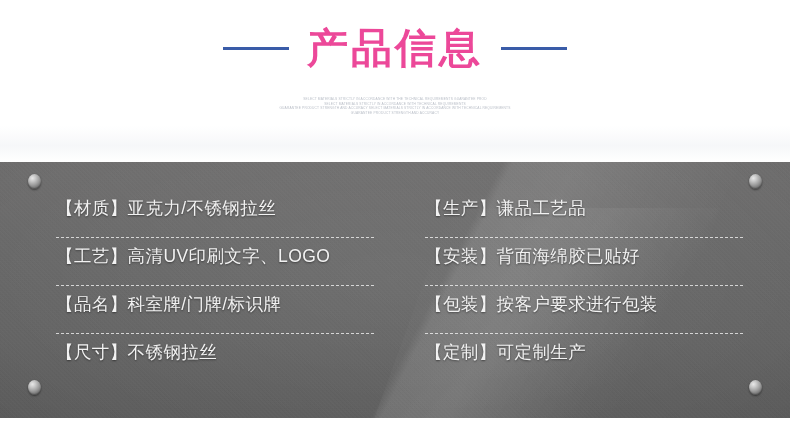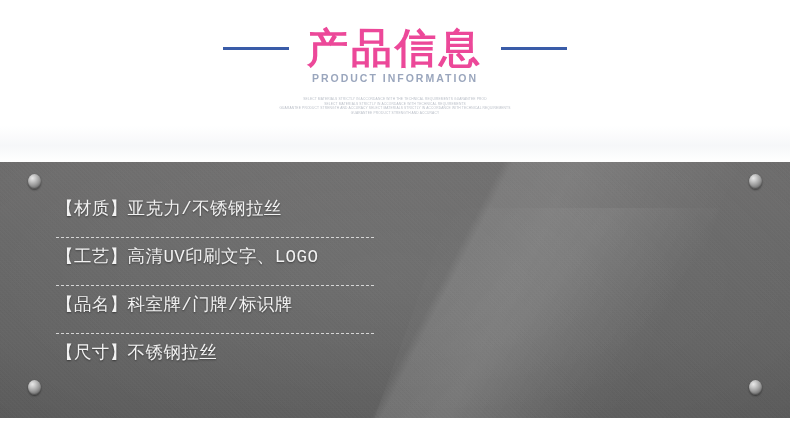--- a/index.html
+++ b/index.html
@@ -196,21 +196,21 @@
 
   .spec-row {
     position: relative;
     height: 48px;
   }
 
   .spec-text {
     position: absolute;
     left: 0;
     top: 6px;
-    font-family: Liberation Mono, monospace;
+    font-family: Liberation Sans, sans-serif;
     font-size: 17.5px;
     color: #f2f2f2;
     letter-spacing: 0.4px;
     white-space: nowrap;
     text-shadow: 0 1px 2px rgba(0,0,0,0.45);
   }
 
   .spec-sep {
     position: absolute;
     left: 0;
@@ -235,21 +235,20 @@
 <div class="page">
 
   <div class="header">
 
     <div class="title-row">
       <span class="rule"></span>
       <span class="main-title">产品信息</span>
       <span class="rule"></span>
     </div>
 
-    <div class="sub-title">PRODUCT INFORMATION</div>
 
     <div class="fineprint">
       <div class="fp-line">SELECT MATERIALS STRICTLY IN ACCORDANCE WITH THE TECHNICAL REQUIREMENTS GUARANTEE PROD</div>
       <div class="fp-line">SELECT MATERIALS STRICTLY IN ACCORDANCE WITH TECHNICAL REQUIREMENTS</div>
       <div class="fp-line">GUARANTEE PRODUCT STRENGTH AND ACCURACY SELECT MATERIALS STRICTLY IN ACCORDANCE WITH TECHNICAL REQUIREMENTS</div>
       <div class="fp-line">GUARANTEE PRODUCT STRENGTH AND ACCURACY</div>
     </div>
 
     <div class="header-fade"></div>
   </div>
@@ -280,17 +279,35 @@
       <div class="spec-row">
         <span class="spec-text">【品名】科室牌/门牌/标识牌</span>
         <span class="spec-sep"></span>
       </div>
       <div class="spec-row last">
         <span class="spec-text">【尺寸】不锈钢拉丝</span>
 
       </div>
     </div>
 
+    <div class="col right">
+      <div class="spec-row">
+        <span class="spec-text">【生产】谦品工艺品</span>
+        <span class="spec-sep"></span>
+      </div>
+      <div class="spec-row">
+        <span class="spec-text">【安装】背面海绵胶已贴好</span>
+        <span class="spec-sep"></span>
+      </div>
+      <div class="spec-row">
+        <span class="spec-text">【包装】按客户要求进行包装</span>
+        <span class="spec-sep"></span>
+      </div>
+      <div class="spec-row last">
+        <span class="spec-text">【定制】可定制生产</span>
+
+      </div>
+    </div>
 
   </div>
 
   <div class="bottom-white"></div>
 </div>
 
 </body></html>

